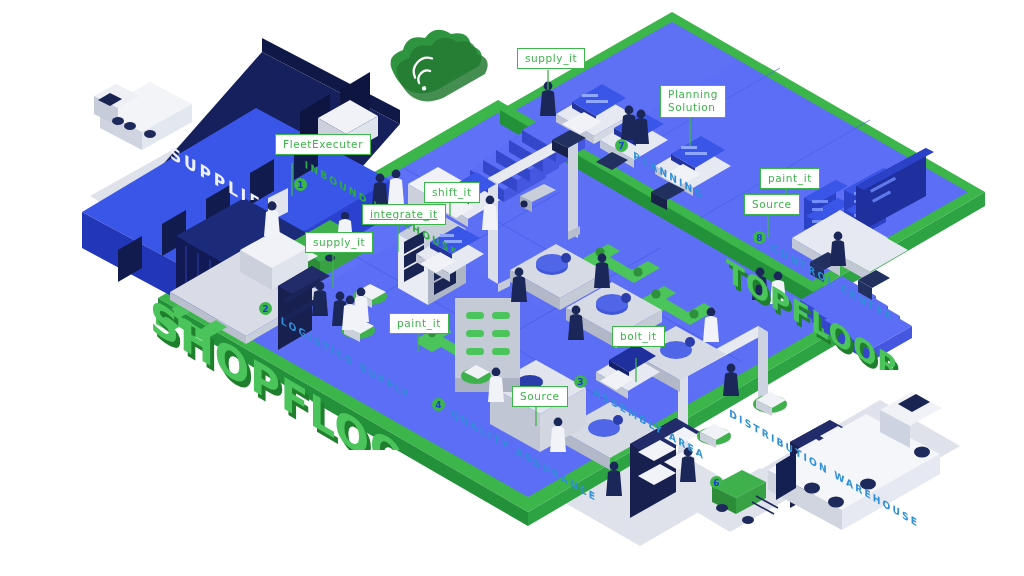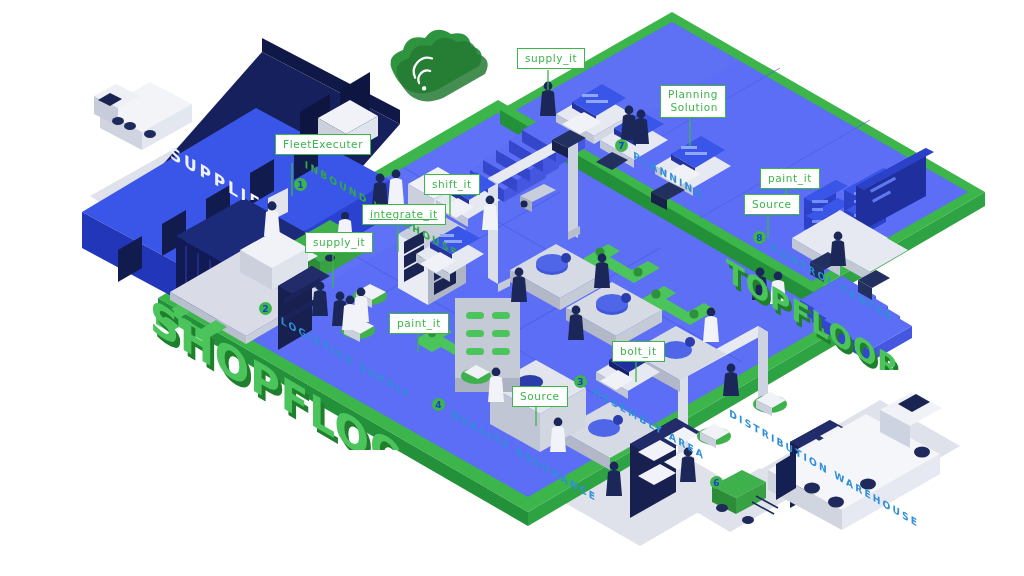--- a/index.html
+++ b/index.html
@@ -9,21 +9,21 @@
     font-family:"DejaVu Sans","Liberation Sans",sans-serif;
   }
   #stage{position:absolute;inset:0;width:1024px;height:576px;}
   svg#scene{position:absolute;left:0;top:0;width:1024px;height:576px;display:block;}
 
   
   .callout{
     position:absolute;background:#ffffff;border:1.2px solid #3cb54a;
     color:#3cb54a;font-size:10.5px;letter-spacing:.6px;
     padding:3px 7px 4px 7px;white-space:pre;line-height:1.15;
-    text-align:right;box-sizing:border-box;
+    text-align:left;box-sizing:border-box;
     font-family:"DejaVu Sans","Liberation Sans",sans-serif;
   }
   .callout.two{line-height:1.25;padding:2px 7px 3px 7px;}
   .badge{
     position:absolute;width:13px;height:13px;border-radius:50%;
     background:#3cb54a;color:#1d3fd0;font-size:9px;font-weight:bold;
     display:flex;align-items:center;justify-content:center;
     font-family:"DejaVu Sans","Liberation Sans",sans-serif;
   }
   .bigword{position:absolute;white-space:nowrap;pointer-events:none;}
@@ -719,30 +719,30 @@
   <div class="badge" style="left:753px;top:231px;">
       <span>8</span>
     </div>
 
   <div class="callout" style="left:252px;top:134px;margin-left:23px;">FleetExecuter</div>
 
   <div class="callout" style="left:305px;top:232px;">supply_it</div>
 
   <div class="callout" style="left:362px;top:204px;text-decoration:underline;">integrate_it</div>
 
-  <div class="callout" style="left:424px;top:174px;">shift_it</div>
+  <div class="callout" style="left:424px;top:182px;">shift_it</div>
 
   <div class="callout" style="left:517px;top:48px;">supply_it</div>
 
   <div class="callout two" style="left:660px;top:85px;">Planning
 Solution</div>
 
   <div class="callout" style="left:760px;top:168px;">paint_it</div>
 
   <div class="callout" style="left:744px;top:194px;">Source</div>
 
   <div class="callout" style="left:389px;top:313px;">paint_it</div>
 
   <div class="callout" style="left:512px;top:386px;">Source</div>
 
-  <div class="callout" style="left:612px;top:341px;">bolt_it</div>
+  <div class="callout" style="left:612px;top:326px;">bolt_it</div>
 
 </div>
 
 </body></html>

